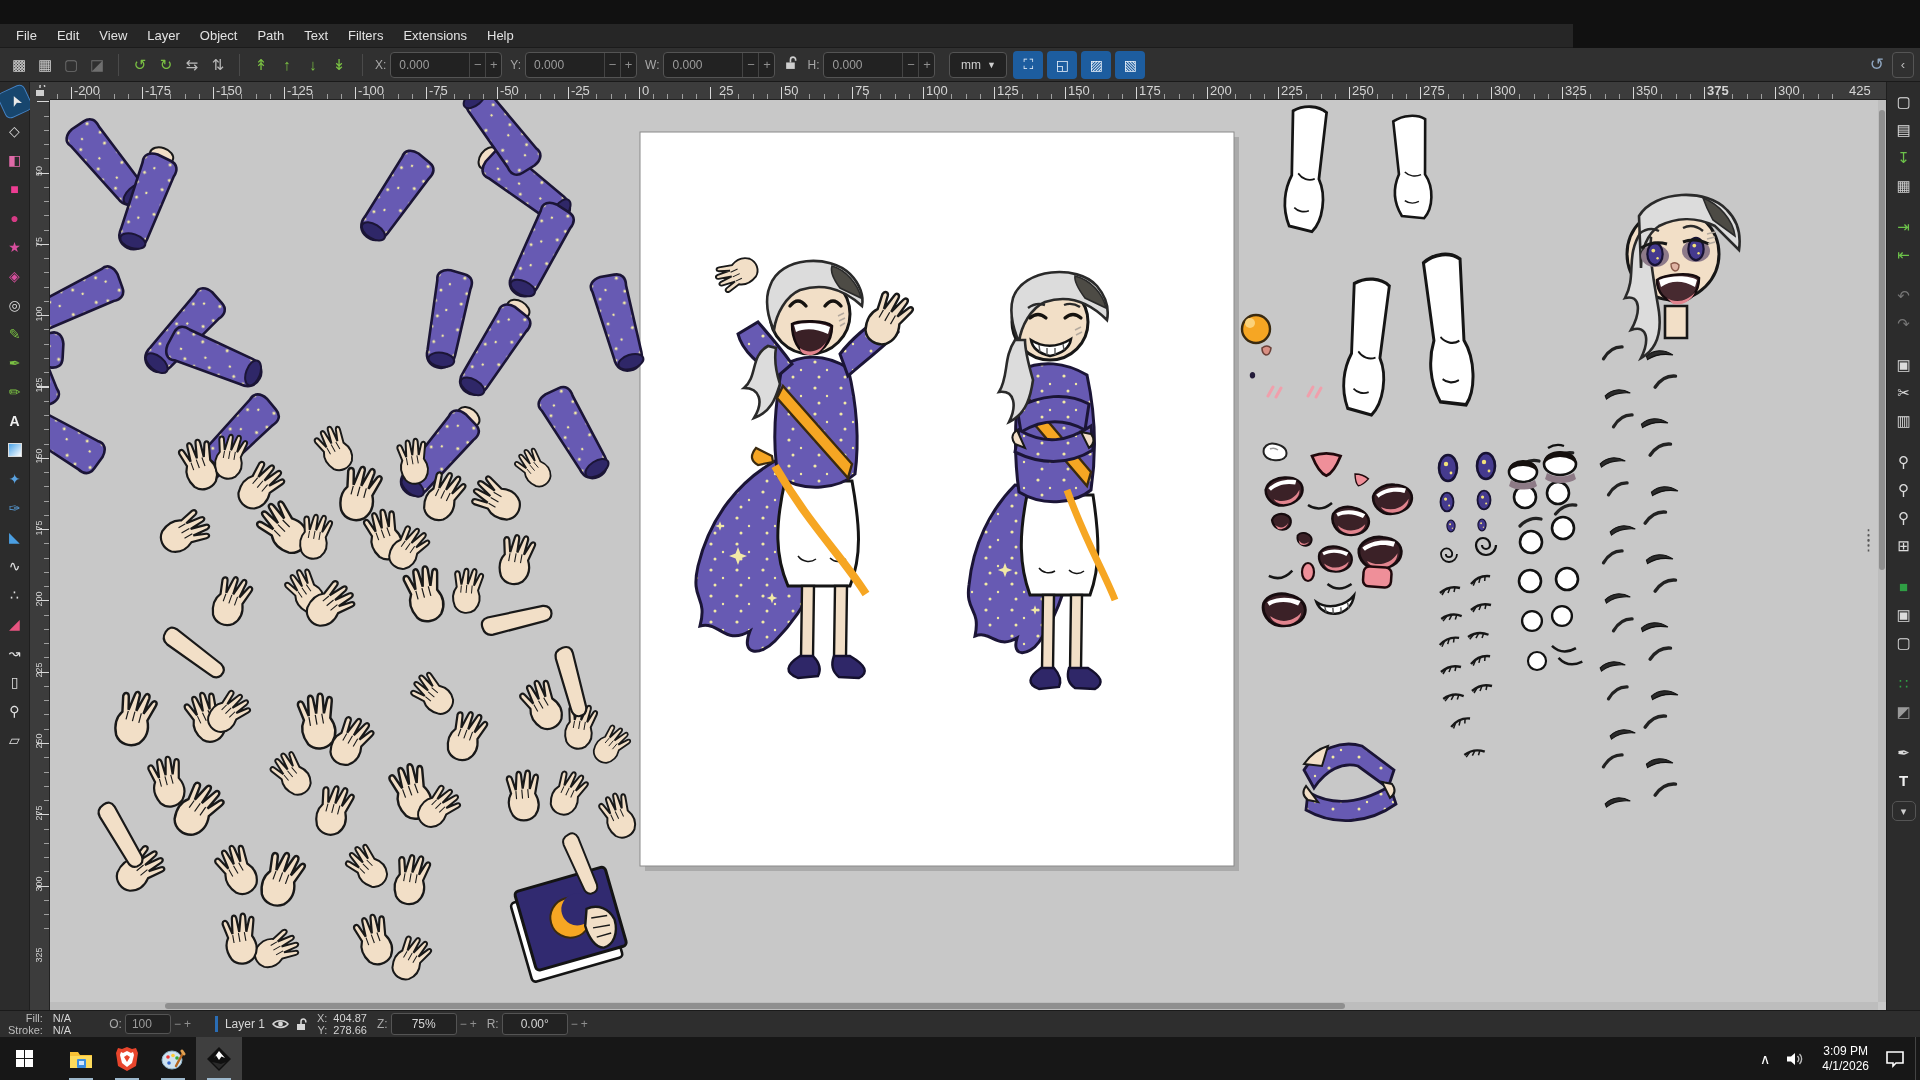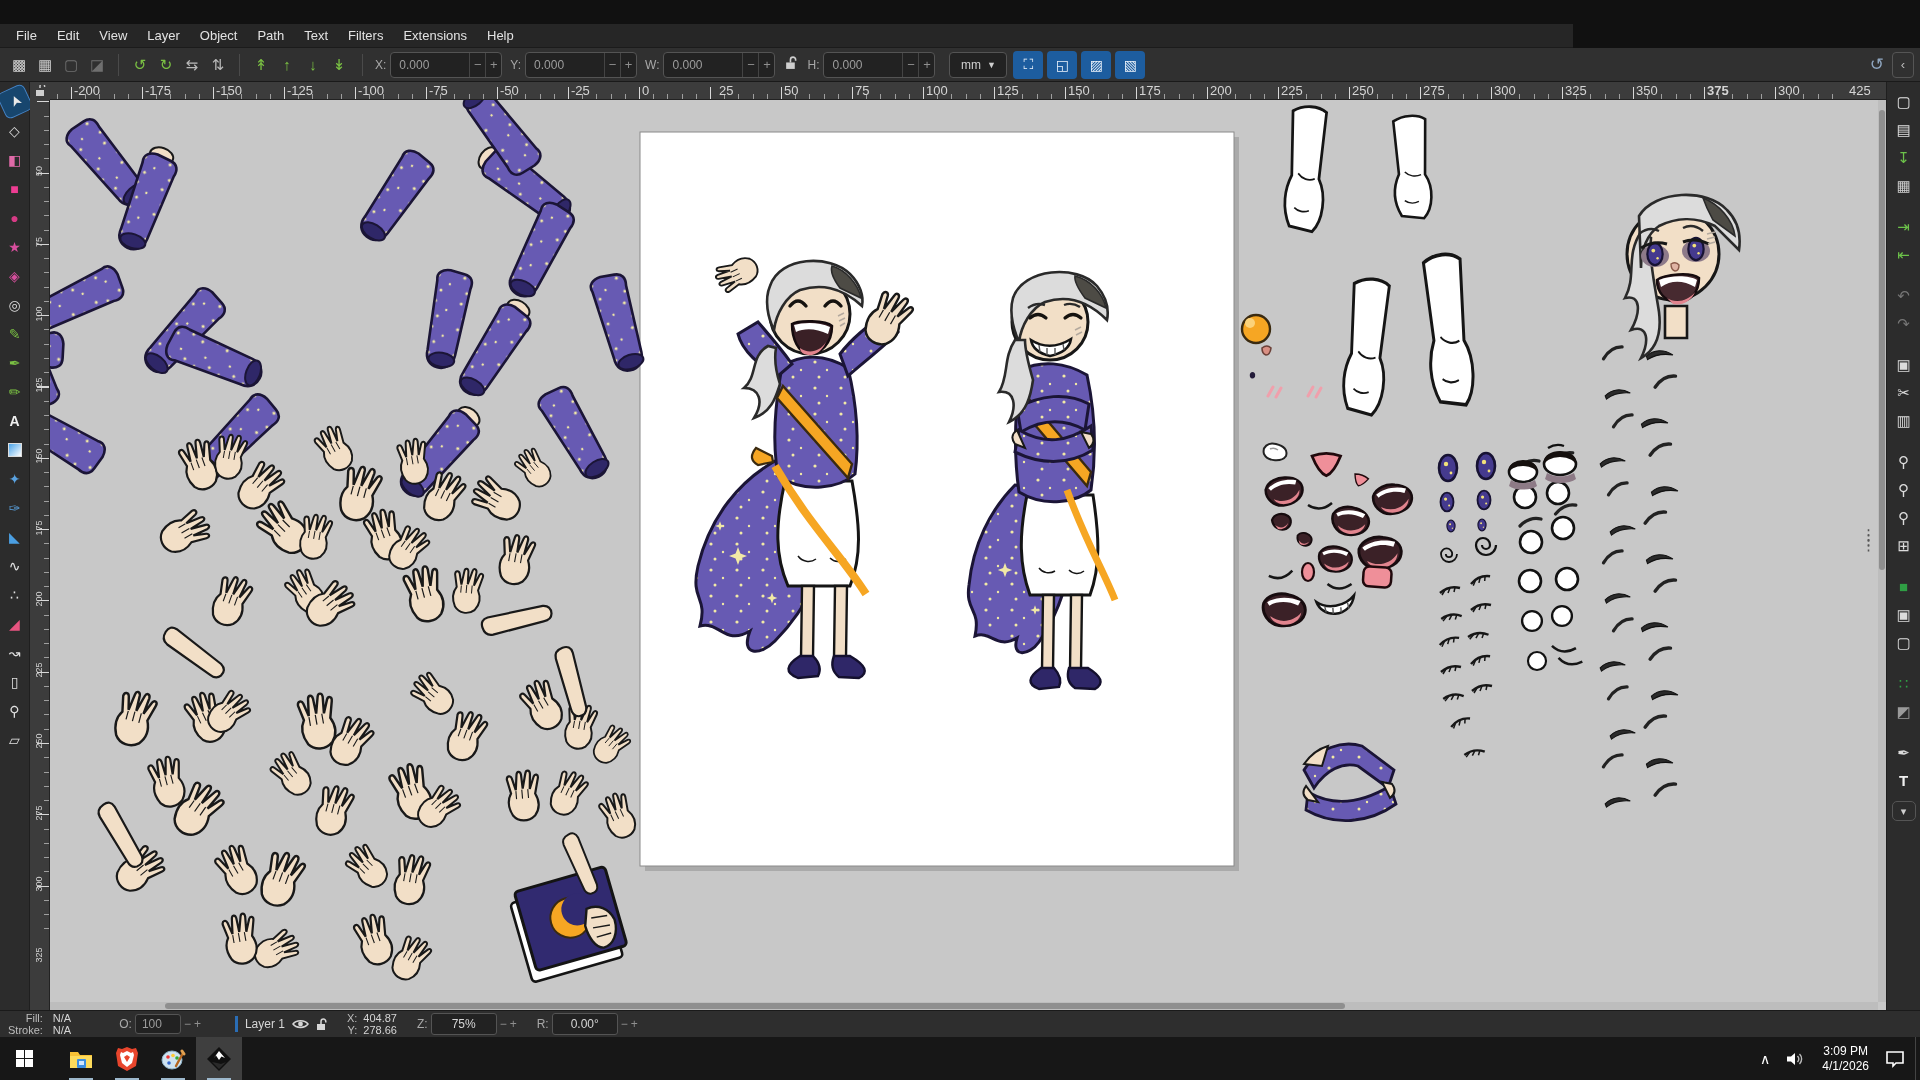--- a/index.html
+++ b/index.html
@@ -90,21 +90,21 @@
   #cmdbar { position:absolute; right:0; top:82px; width:34px; height:928px; background:#2c2c2c;
     border-left:1px solid #1f1f1f; display:flex; flex-direction:column; align-items:center;
     padding-top:8px; gap:5px; }
   .cmd-cell { width:26px; height:23px; display:flex; align-items:center; justify-content:center;
     font-size:15px; color:#dcdcdc; }
   .cmd-gap { height:8px; }
   .cmd-boxed { border:1px solid #555; border-radius:5px; width:24px; height:20px; font-size:11px; margin-top:4px; }
 
   
   #statusbar { position:absolute; left:0; top:1010px; width:1920px; height:27px; background:#2e2e2e;
-    border-top:1px solid #1a1a1a; display:flex; align-items:center; padding:0 8px; gap:20px;
+    border-top:1px solid #1a1a1a; display:flex; align-items:center; padding:0 8px; gap:10px;
     color:#d6d6d6; font-size:12px; }
   #fillstroke { display:grid; grid-template-columns:auto auto; column-gap:10px; row-gap:0;
     font-size:11px; line-height:12px; }
   #fillstroke .lab { color:#bdbdbd; text-align:right; }
   #opacity-group { display:flex; align-items:center; gap:3px; margin-left:28px; }
   #opacity-field { width:46px; height:20px; background:#222; border:1px solid #545454; border-radius:3px;
     color:#9d9d9d; display:flex; align-items:center; padding-left:6px; font-size:12px; }
   .mini-spin { color:#8f8f8f; font-size:12px; }
   #layer-group { display:flex; align-items:center; gap:7px; margin-left:14px; }
   #layer-bar { width:3px; height:16px; background:#2a6db5; }

